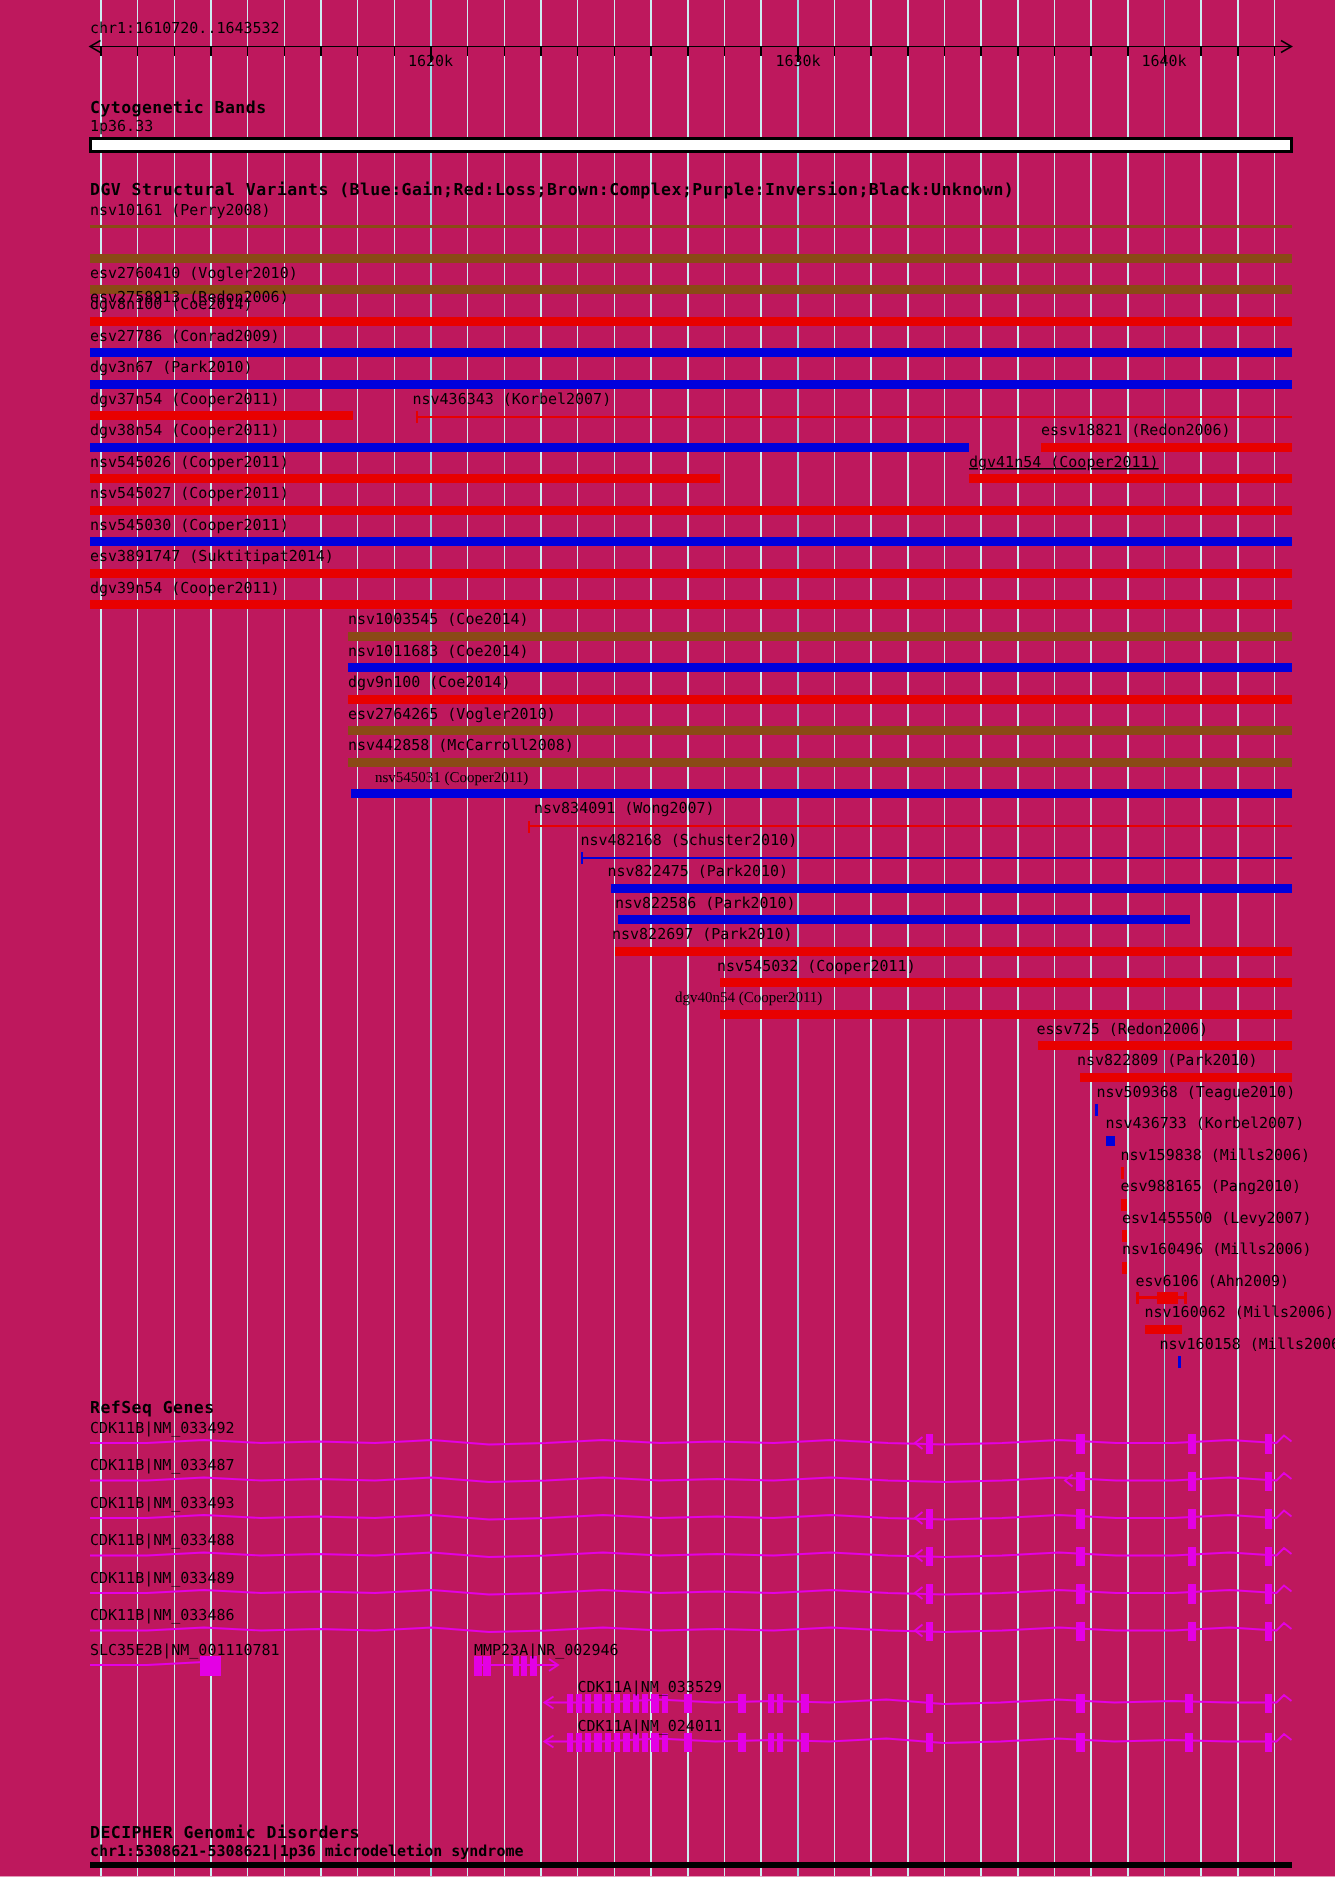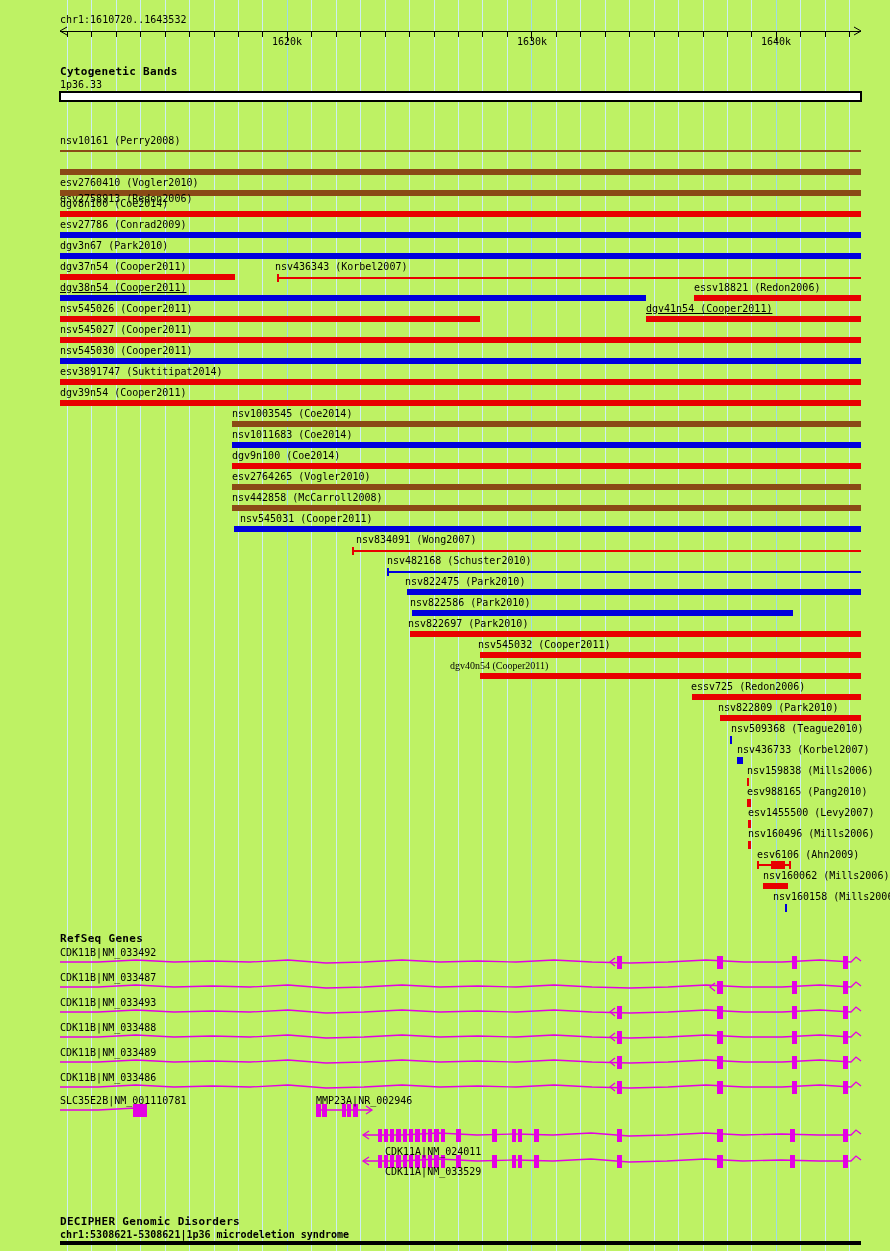--- a/index.html
+++ b/index.html
@@ -1,16 +1,16 @@
 <!DOCTYPE html>
 <html><head>
 <meta charset="utf-8">
 <style>
   html,body{margin:0;padding:0;background:#fff;}
-  #page{position:relative;width:890px;height:1251px;background:#bef264;overflow:hidden;
+  #page{position:relative;width:890px;height:1251px;background:#be185d;overflow:hidden;
         font-family:"DejaVu Sans Mono","Liberation Mono",monospace;}
   #track-svg{position:absolute;left:0;top:0;}
   .lbl{position:absolute;font-size:10px;line-height:11px;color:#000;white-space:nowrap;}
   .hdr{position:absolute;font-size:11px;line-height:12px;color:#000;font-weight:bold;white-space:nowrap;letter-spacing:0.3px;}
   .tick-label{position:absolute;font-size:10px;line-height:11px;color:#000;transform:translateX(-50%);white-space:nowrap;}
 </style>
 </head>
 <body>
 
 <div id="page">
@@ -220,50 +220,51 @@
       <rect x="843" y="1155" width="5" height="13" fill="#e400e4" shape-rendering="crispEdges"></rect>
       <path d="M369,1157 L363,1161 L369,1165" fill="none" stroke="#e400e4" stroke-width="1.3"></path>
       <rect x="60" y="1241" width="801" height="4" fill="#000000" shape-rendering="crispEdges"></rect>
     </svg>
 
   <div class="lbl" style="left:60px;top:14px;">chr1:1610720..1643532</div>
 
   <div class="hdr" style="left:60px;top:66px;">Cytogenetic Bands</div>
   <div class="lbl" style="left:60px;top:79px;">1p36.33</div>
 
+  <div class="hdr" style="left:60px;top:121px;">DGV Structural Variants (Blue:Gain;Red:Loss;Brown:Complex;Purple:Inversion;Black:Unknown)</div>
 
   <div class="hdr" style="left:60px;top:933px;">RefSeq Genes</div>
 
   <div class="hdr" style="left:60px;top:1216px;">DECIPHER Genomic Disorders</div>
   <div class="lbl" style="left:60px;top:1229px;font-weight:bold;">chr1:5308621-5308621|1p36 microdeletion syndrome</div>
 <div class="tick-label" style="left: 287px; top: 36px;">1620k</div>
     <div class="tick-label" style="left: 532px; top: 36px;">1630k</div>
     <div class="tick-label" style="left: 776px; top: 36px;">1640k</div>
     <div class="lbl" style="left: 60px; top: 135px;">nsv10161 (Perry2008)</div>
     <div class="lbl" style="left: 60px; top: 156px; margin-top: 37px;">esv2758913 (Redon2006)</div>
     <div class="lbl" style="left: 60px; top: 177px;">esv2760410 (Vogler2010)</div>
     <div class="lbl" style="left: 60px; top: 198px;">dgv8n100 (Coe2014)</div>
     <div class="lbl" style="left: 60px; top: 219px;">esv27786 (Conrad2009)</div>
     <div class="lbl" style="left: 60px; top: 240px;">dgv3n67 (Park2010)</div>
     <div class="lbl" style="left: 60px; top: 261px;">dgv37n54 (Cooper2011)</div>
     <div class="lbl" style="left: 275px; top: 261px;">nsv436343 (Korbel2007)</div>
-    <div class="lbl" style="left: 60px; top: 282px; text-decoration: underline;">dgv38n54 (Cooper2011)</div>
+    <div class="lbl" style="left: 60px; top: 282px;">dgv38n54 (Cooper2011)</div>
     <div class="lbl" style="left: 694px; top: 282px;">essv18821 (Redon2006)</div>
     <div class="lbl" style="left: 60px; top: 303px;">nsv545026 (Cooper2011)</div>
     <div class="lbl" style="left: 646px; top: 303px; text-decoration: underline;">dgv41n54 (Cooper2011)</div>
     <div class="lbl" style="left: 60px; top: 324px;">nsv545027 (Cooper2011)</div>
     <div class="lbl" style="left: 60px; top: 345px;">nsv545030 (Cooper2011)</div>
     <div class="lbl" style="left: 60px; top: 366px; text-align: right;">esv3891747 (Suktitipat2014)</div>
     <div class="lbl" style="left: 60px; top: 387px;">dgv39n54 (Cooper2011)</div>
     <div class="lbl" style="left: 232px; top: 408px;">nsv1003545 (Coe2014)</div>
     <div class="lbl" style="left: 232px; top: 429px;">nsv1011683 (Coe2014)</div>
     <div class="lbl" style="left: 232px; top: 450px;">dgv9n100 (Coe2014)</div>
     <div class="lbl" style="left: 232px; top: 471px;">esv2764265 (Vogler2010)</div>
     <div class="lbl" style="left: 232px; top: 492px;">nsv442858 (McCarroll2008)</div>
-    <div class="lbl" style="left: 240px; top: 513px;">nsv545031 (Cooper2011)</div>
+    <div class="lbl" style="left: 250px; top: 513px; font-family: Liberation Serif, serif;">nsv545031 (Cooper2011)</div>
     <div class="lbl" style="left: 356px; top: 534px;">nsv834091 (Wong2007)</div>
     <div class="lbl" style="left: 387px; top: 555px;">nsv482168 (Schuster2010)</div>
     <div class="lbl" style="left: 405px; top: 576px;">nsv822475 (Park2010)</div>
     <div class="lbl" style="left: 410px; top: 597px;">nsv822586 (Park2010)</div>
     <div class="lbl" style="left: 408px; top: 618px;">nsv822697 (Park2010)</div>
     <div class="lbl" style="left: 478px; top: 639px;">nsv545032 (Cooper2011)</div>
     <div class="lbl" style="left: 450px; top: 660px; font-family: Liberation Serif, serif;">dgv40n54 (Cooper2011)</div>
     <div class="lbl" style="left: 691px; top: 681px;">essv725 (Redon2006)</div>
     <div class="lbl" style="left: 718px; top: 702px;">nsv822809 (Park2010)</div>
     <div class="lbl" style="left: 731px; top: 723px;">nsv509368 (Teague2010)</div>
@@ -276,15 +277,15 @@
     <div class="lbl" style="left: 763px; top: 870px;">nsv160062 (Mills2006)</div>
     <div class="lbl" style="left: 773px; top: 891px;">nsv160158 (Mills2006)</div>
     <div class="lbl" style="left: 60px; top: 947px;">CDK11B|NM_033492</div>
     <div class="lbl" style="left: 60px; top: 972px;">CDK11B|NM_033487</div>
     <div class="lbl" style="left: 60px; top: 997px;">CDK11B|NM_033493</div>
     <div class="lbl" style="left: 60px; top: 1022px;">CDK11B|NM_033488</div>
     <div class="lbl" style="left: 60px; top: 1047px;">CDK11B|NM_033489</div>
     <div class="lbl" style="left: 60px; top: 1072px;">CDK11B|NM_033486</div>
     <div class="lbl" style="left: 60px; top: 1095px;">SLC35E2B|NM_001110781</div>
     <div class="lbl" style="left: 316px; top: 1095px;">MMP23A|NR_002946</div>
-    <div class="lbl" style="left: 385px; top: 1120px; margin-top: 46px;">CDK11A|NM_033529</div>
+    <div class="lbl" style="left: 385px; top: 1120px;">CDK11A|NM_033529</div>
     <div class="lbl" style="left: 385px; top: 1146px;">CDK11A|NM_024011</div>
   </div>
 
 </body></html>

